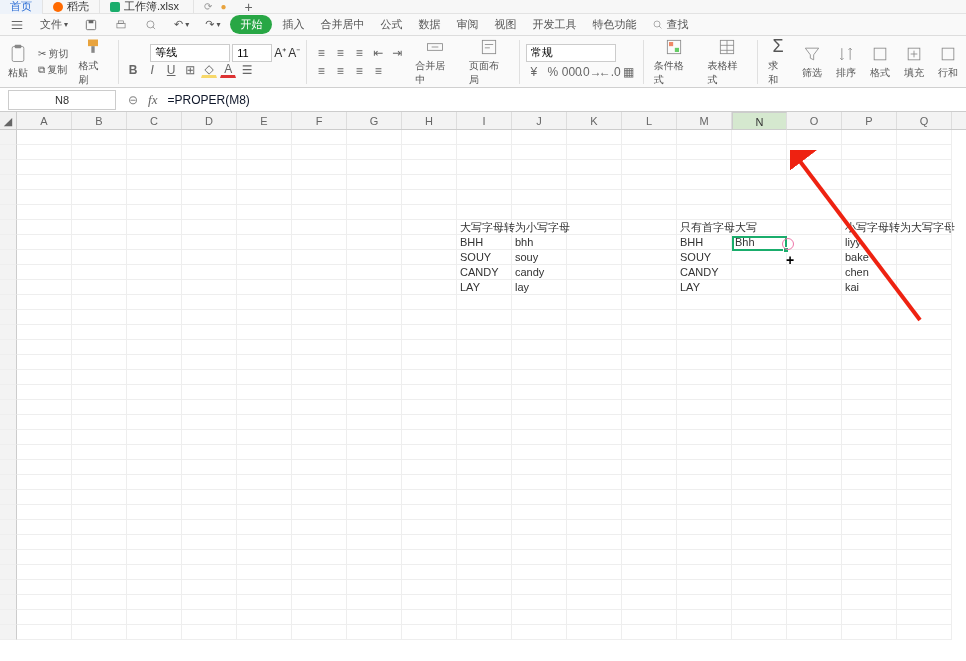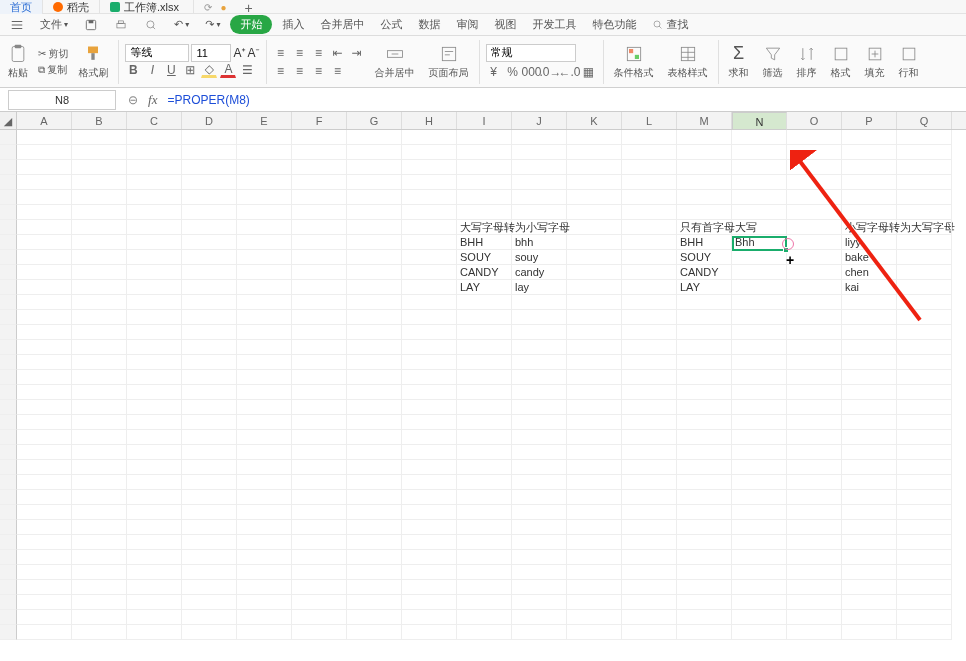--- a/index.html
+++ b/index.html
@@ -1,19 +1,19 @@
 <!DOCTYPE html>
 <html><head>
 <meta charset="utf-8">
 <style>
 * { margin:0; padding:0; box-sizing:border-box; font-family:"Microsoft YaHei",Arial,sans-serif; }
 body { background:#fff; width:966px; height:661px; overflow:hidden; font-size:12px; color:#333; position:relative; }
 
 
-.tabs { height:14px; display:flex; align-items:flex-start; background:#f7f7f7; border-bottom:1px solid #e3e3e3; }
+.tabs { height:14px; display:flex; align-items:center; background:#f7f7f7; border-bottom:1px solid #e3e3e3; }
 .tab { height:14px; display:flex; align-items:center; padding:0 10px; font-size:11px; gap:4px; border-right:1px solid #e3e3e3; }
 .tab.home { background:#eef3fa; color:#2b6cd4; }
 .tab .dot { width:10px; height:10px; border-radius:50%; background:#ff6a00; display:inline-block; }
 .tab .sheet-ico { width:10px; height:10px; background:#1aad6c; display:inline-block; border-radius:2px; }
 .tab .close { color:#999; font-size:10px; }
 .tab .mod { color:#e8a33d; font-size:10px; }
 .newtab { padding:0 8px; color:#666; font-size:14px; }
 
 
 .menubar { height:22px; display:flex; align-items:center; gap:4px; padding:0 4px; background:#f9f9f9; border-bottom:1px solid #ddd;text-align:center; }
@@ -23,33 +23,33 @@
 .search { display:flex; align-items:center; gap:2px; }
 
 
 .ribbon { height:52px; background:#fafafa; border-bottom:1px solid #d0d0d0; display:flex; align-items:center; padding:2px 4px; gap:6px; overflow:hidden; }
 .rgrp { display:flex; flex-direction:column; gap:2px; }
 .rgrp.row { flex-direction:row; align-items:center; }
 .rbtn { font-size:10px; color:#555; display:flex; align-items:center; gap:2px; white-space:nowrap; }
 .bigbtn { display:flex; flex-direction:column; align-items:center; justify-content:center; font-size:10px; color:#555; gap:2px; padding:0 4px; }
 .bigbtn svg { width:20px; height:20px; }
 .sel { border:1px solid #ccc; background:#fff; font-size:11px; height:18px; padding:0 4px; }
-.sel.font { width:64px; }
+.sel.font { width:80px;margin-left:25px; }
 .sel.size { width:40px; }
 .sel.numfmt { width:90px; }
 .iconrow { display:flex; gap:3px; }
 .iconrow span, .iconrow .ib { width:16px; height:16px; display:flex; align-items:center; justify-content:center; color:#666; font-size:12px; border:1px solid transparent; }
 .sep { width:1px; height:44px; background:#e0e0e0; }
 
 
 .fxbar { height:24px; display:flex; align-items:center; border-bottom:1px solid #ccc; }
 .namebox { width:108px; height:20px; border:1px solid #ccc; margin:0 8px; text-align:center; font-size:11px; display:flex; align-items:center; justify-content:center; }
 .fxlbl { font-style:italic; font-family:serif; font-size:13px; color:#666; padding:0 6px; }
 .zoomico { color:#888; padding:0 4px; }
-.fxinput { flex:1; height:20px; border:none; font-size:12px; padding:0 4px; color:#1d4ed8; }
+.fxinput { flex:1; height:20px; border:none; font-size:12px; padding:0 4px; color:#0f172a; }
 
 
 .grid { position:relative; }
 .colhdr { display:flex; height:18px; background:#f3f3f3; border-bottom:1px solid #ccc; }
 .ch { border-right:1px solid #ddd; text-align:center; font-size:11px; color:#666; line-height:18px; }
 .ch.corner { width:17px; background:#f0f0f0; border-right:1px solid #ccc; }
 .ch.sel { background:#d5e8cf; color:#333; }
 
 .rows { position:relative; }
 .row { display:flex; height:15px; }

